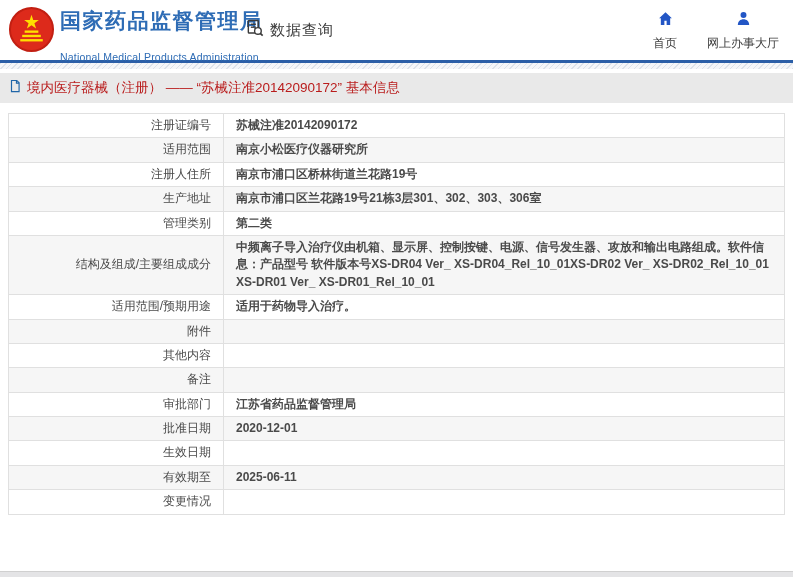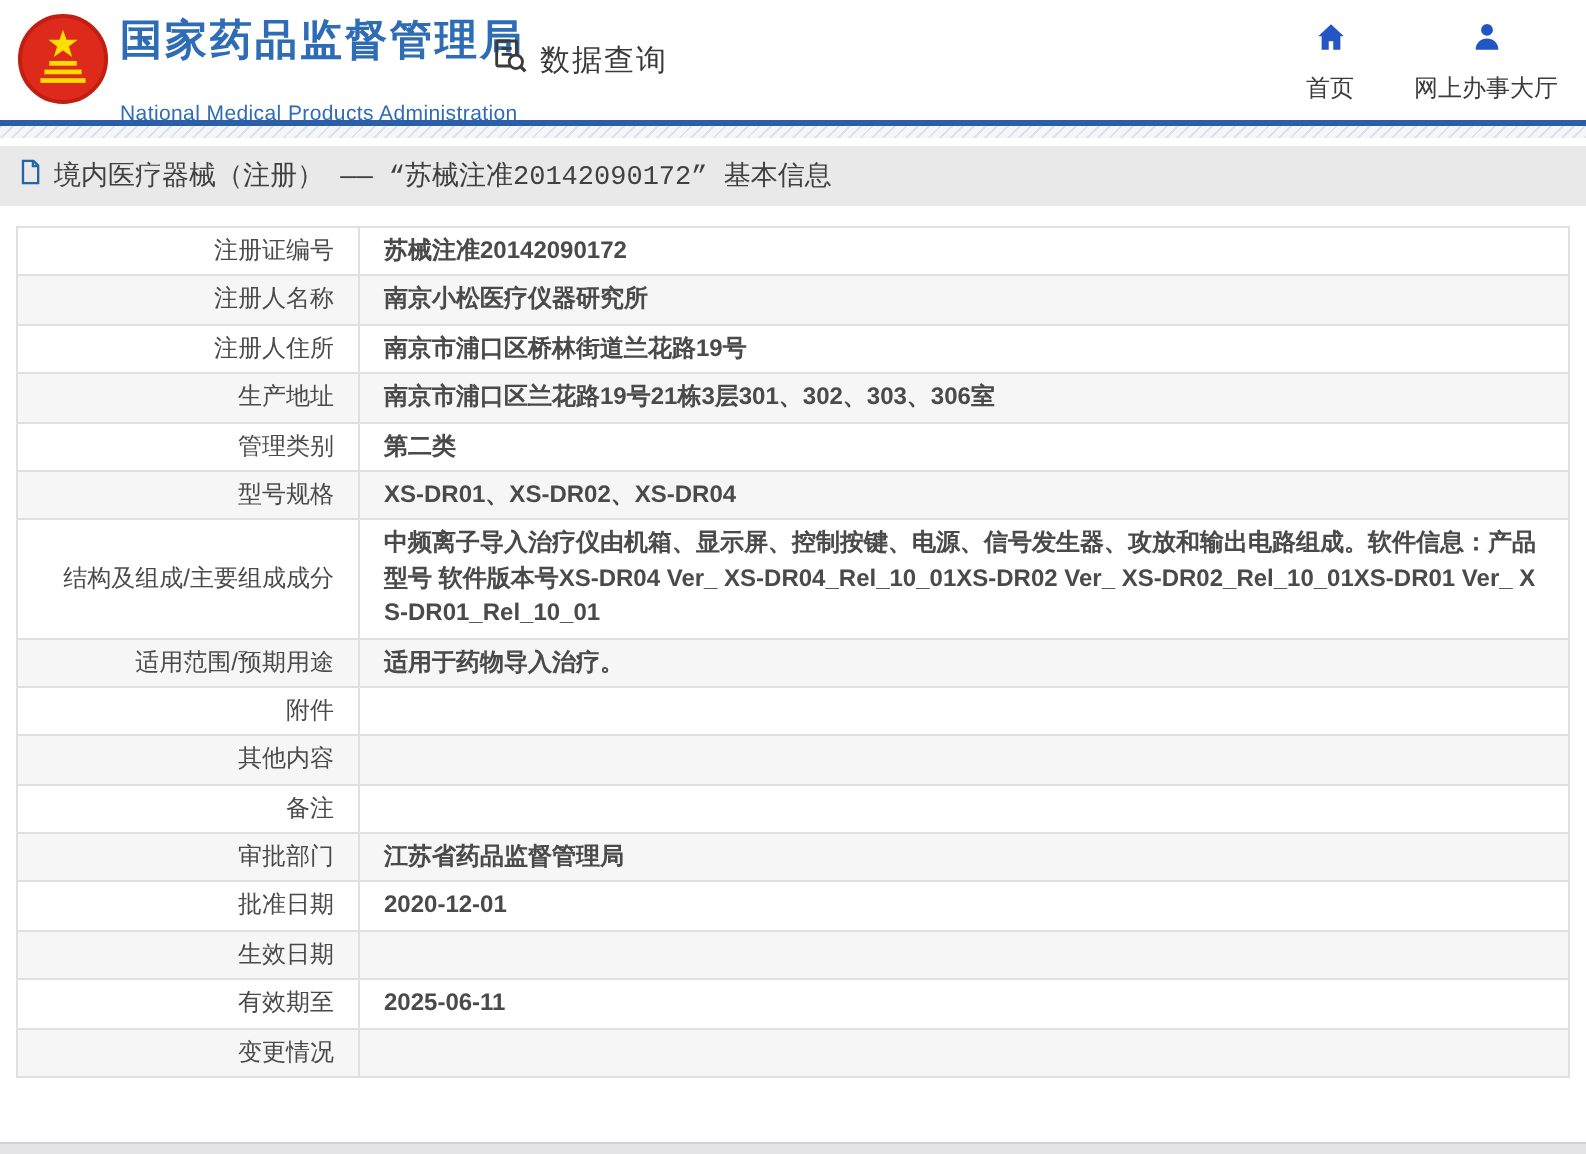--- a/index.html
+++ b/index.html
@@ -16,28 +16,28 @@
   .section-tab { position: absolute; left: 245px; top: 18px; display: flex; align-items: center; gap: 5px; cursor: pointer; font-family: Liberation Mono, monospace; }
   .section-tab .label { font-size: 15px; color: #3a3a3a; letter-spacing: 1px; }
   .header-nav { position: absolute; right: 14px; top: 10px; display: flex; gap: 30px; }
   .nav-item { display: flex; flex-direction: column; align-items: center; gap: 4px; cursor: pointer; text-decoration: none; }
   .nav-item .nav-label { font-size: 12px; color: #3c3c3c; white-space: nowrap; }
 
   
   .blue-rule { height: 3px; background: #2b5ea7; }
   .hatch-strip { height: 6px; background: repeating-linear-gradient(135deg, #dde2ea 0 1px, #f5f6f9 1px 4px); }
   .breadcrumb { margin-top: 4px; height: 30px; background: #e9e9e9; display: flex; align-items: center; padding-left: 8px; gap: 5px; }
-  .breadcrumb-text { font-size: 13.5px; color: #404040; font-family: Liberation Mono, monospace; }
+  .breadcrumb-text { font-size: 13.5px; color: #b91c1c; }
 
   
   .info-table { margin: 10px 8px 0 8px; width: 777px; border-collapse: collapse; border: 1px solid #d5d5d5; table-layout: fixed; }
   .info-table tr:nth-child(even) { background: #f6f6f6; }
   .info-table tr:nth-child(odd) { background: #fff; }
   .info-table td { border: 1px solid #e0e0e0; font-size: 12px; color: #4a4a4a; height: 22px; padding: 3px 12px; vertical-align: middle; line-height: 1.45; }
-  td.label-cell { width: 171px; text-align: right; white-space: nowrap; }
+  td.label-cell { width: 215px; text-align: right; white-space: nowrap; }
   td.value-cell { text-align: left; word-break: break-all; font-weight: bold; }
   .label-wrap { display: inline-flex; align-items: center; gap: 3px; }
 
   .footer-strip { position: absolute; left: 0; bottom: 0; width: 100%; height: 6px; background: #e4e4e6; border-top: 1px solid #d0d0d0; }
 </style>
 </head>
 <body>
 
 <div class="page">
 
@@ -114,21 +114,21 @@
     <td class="value-cell">
       <span class="value-text">苏械注准20142090172</span>
       
     </td>
   </tr>
 
   <tr>
     <td class="label-cell">
       <span class="label-wrap">
 
-        <span class="label-text">注册人名称</span>
+        <span class="label-text">适用范围</span>
       </span>
     </td>
     <td class="value-cell">
       <span class="value-text">南京小松医疗仪器研究所</span>
       
     </td>
   </tr>
 
   <tr>
     <td class="label-cell">
@@ -163,32 +163,20 @@
 
         <span class="label-text">管理类别</span>
       </span>
     </td>
     <td class="value-cell">
       <span class="value-text">第二类</span>
       
     </td>
   </tr>
 
-  <tr>
-    <td class="label-cell">
-      <span class="label-wrap">
-
-        <span class="label-text">型号规格</span>
-      </span>
-    </td>
-    <td class="value-cell">
-      <span class="value-text">XS-DR01、XS-DR02、XS-DR04</span>
-      
-    </td>
-  </tr>
 
   <tr>
     <td class="label-cell">
       <span class="label-wrap">
 
         <span class="label-text">结构及组成/主要组成成分</span>
       </span>
     </td>
     <td class="value-cell">
       <span class="value-text">中频离子导入治疗仪由机箱、显示屏、控制按键、电源、信号发生器、攻放和输出电路组成。软件信息：产品型号 软件版本号XS-DR04 Ver_ XS-DR04_Rel_10_01XS-DR02 Ver_ XS-DR02_Rel_10_01XS-DR01 Ver_ XS-DR01_Rel_10_01</span>

